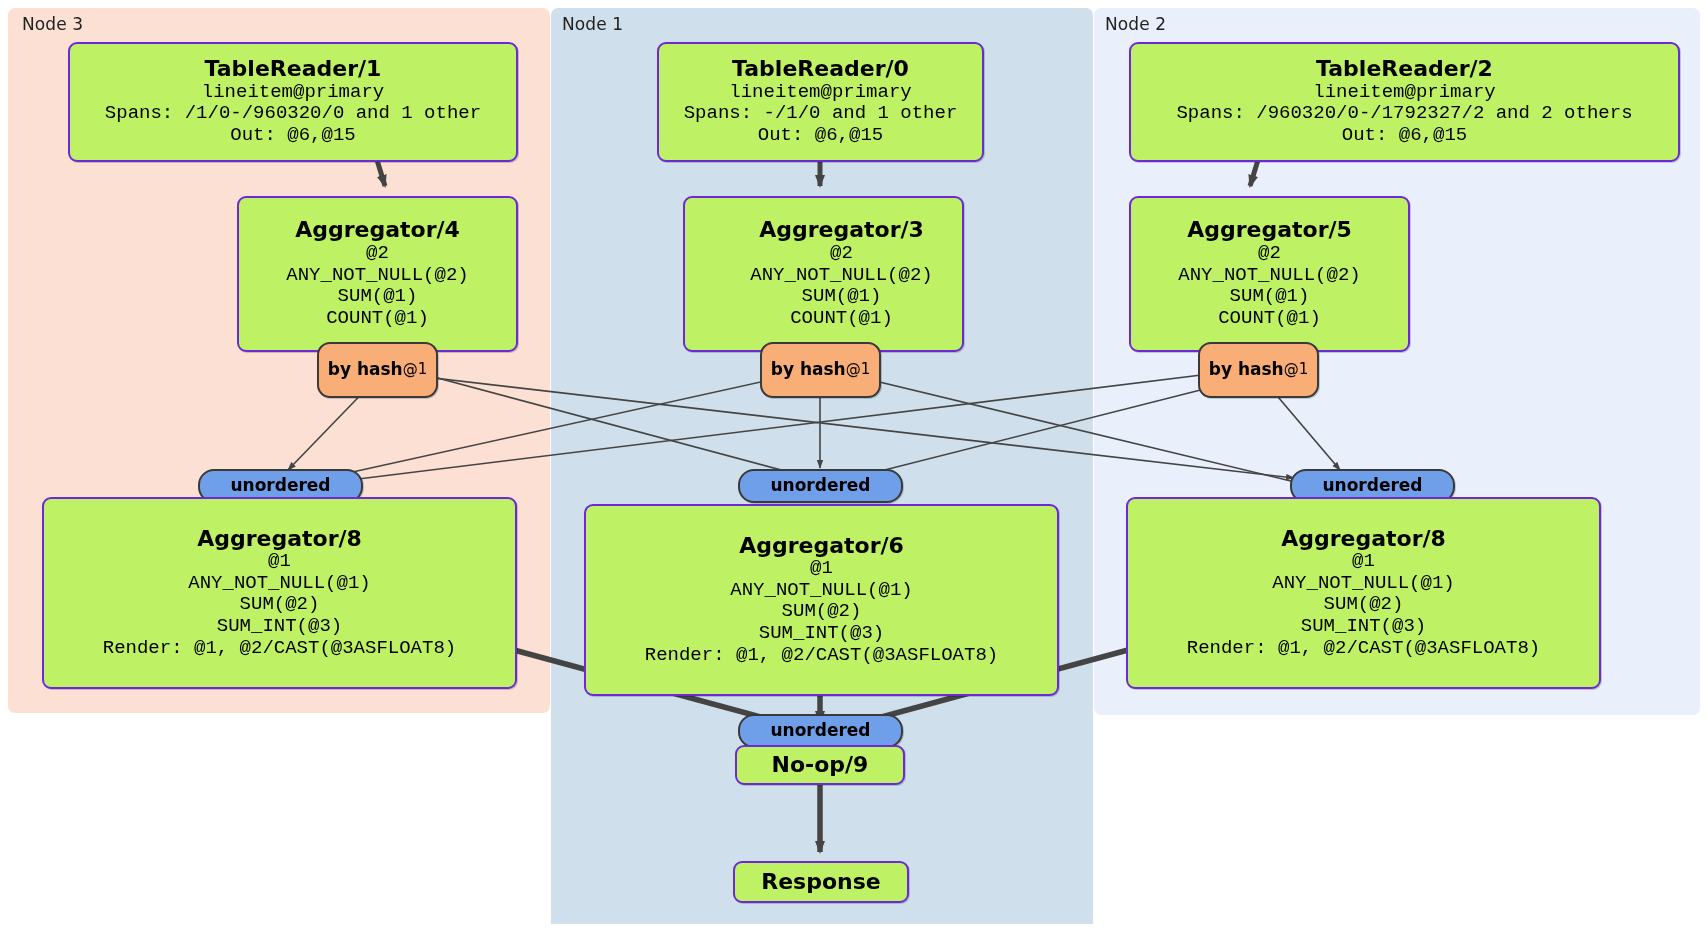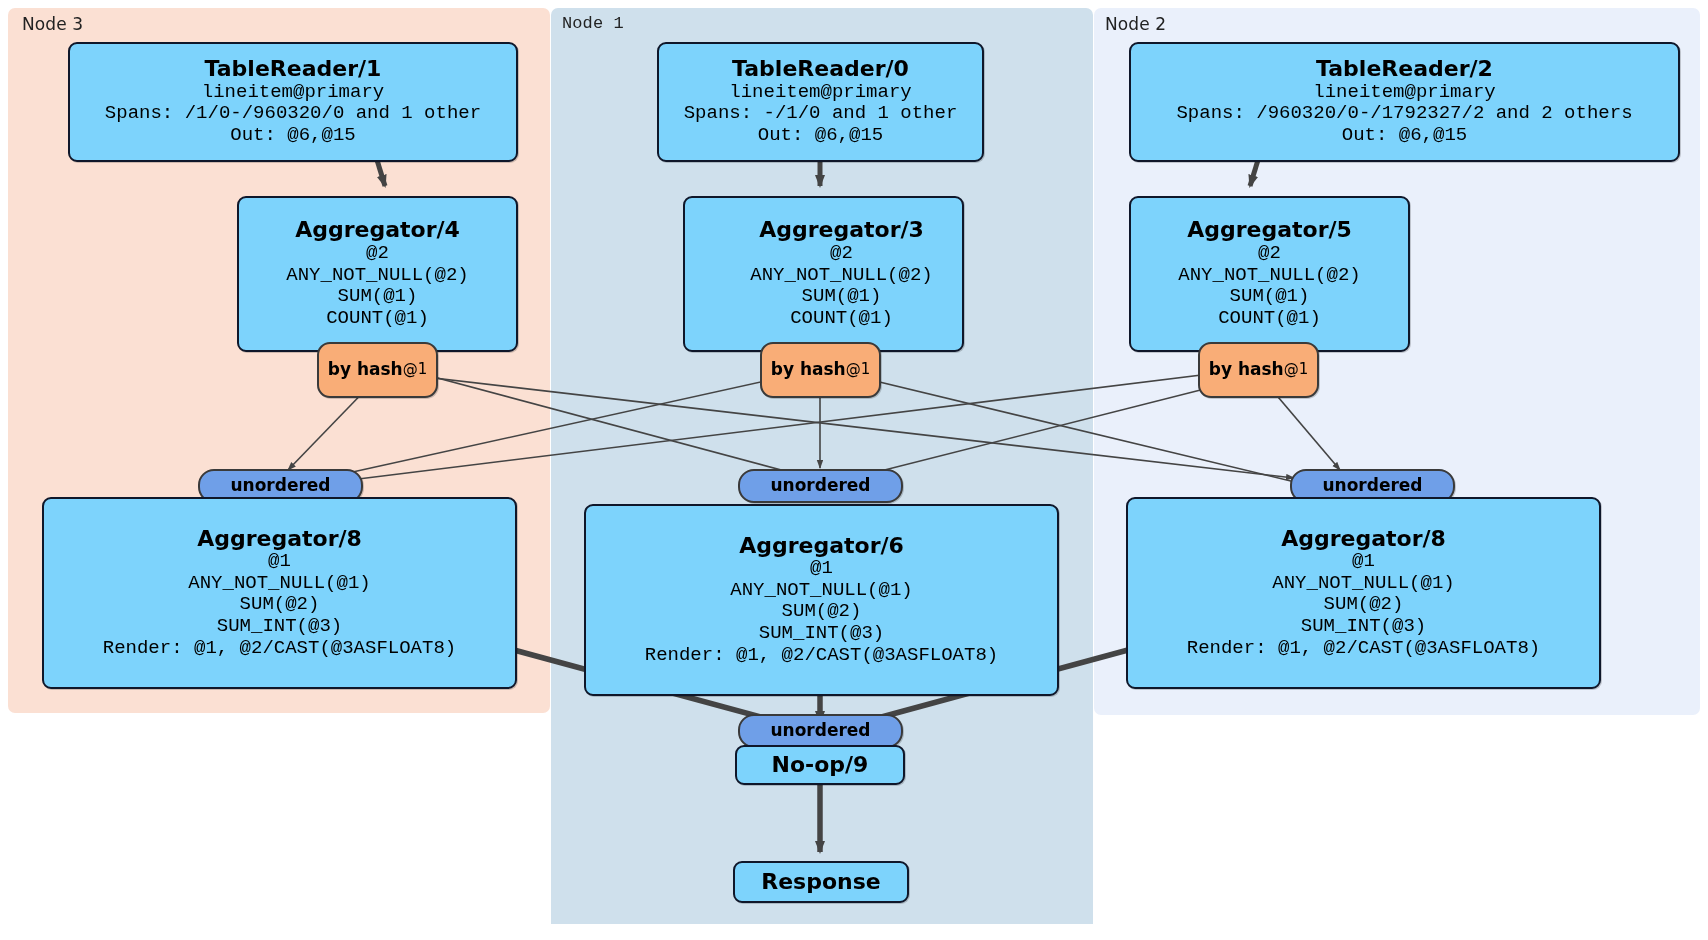--- a/index.html
+++ b/index.html
@@ -4,21 +4,21 @@
 <style>
   html,body{margin:0;padding:0;background:#ffffff;}
   body{font-family:"DejaVu Sans","Liberation Sans",sans-serif;}
   #canvas{position:relative;width:1708px;height:924px;background:#ffffff;overflow:hidden;}
 
   .node-panel{position:absolute;border-radius:7px;}
   .node-label{position:absolute;font-size:17px;color:#222;letter-spacing:0.1px;}
 
   .proc{
     position:absolute;box-sizing:border-box;
-    background:#7dd3fc;border:2px solid #0f172a;border-radius:9px;
+    background:#bef264;border:2px solid #6d28d9;border-radius:9px;
     text-align:center;color:#000;
     display:flex;flex-direction:column;align-items:center;justify-content:center;
     box-shadow:1px 1px 0 rgba(0,0,0,0.18);
   }
   .proc .ttl{font-weight:bold;font-size:22px;line-height:1.12;}
   .proc .ln{font-size:19px;line-height:1.14;white-space:nowrap;font-family:Liberation Mono, monospace;}
   .proc.compact .ttl{font-size:22px;}
 
   .pill{
     position:absolute;box-sizing:border-box;
@@ -37,21 +37,21 @@
 </head>
 <body>
 
 <div id="canvas">
 
   <div class="node-panel" style="left:8px;top:8px;width:542px;height:705px;background:#fbe0d3;"></div>
   <div class="node-panel" style="left:551px;top:8px;width:542px;height:924px;background:#cfe0ec;"></div>
   <div class="node-panel" style="left:1094px;top:8px;width:606px;height:707px;background:#eaf0fb;"></div>
 
   <div class="node-label" style="left:22px;top:14px;">Node 3</div>
-  <div class="node-label" style="left:562px;top:14px;font-family:Liberation Mono, monospace;">Node 1</div>
+  <div class="node-label" style="left:562px;top:14px;">Node 1</div>
   <div class="node-label" style="left:1105px;top:14px;">Node 2</div>
 
   <svg class="edges">
     <defs>
       <marker id="ah-thin" markerWidth="9" markerHeight="9" refX="8" refY="3.2" orient="auto" markerUnits="userSpaceOnUse">
         <path d="M0,0 L9,3.2 L0,6.4 z" fill="#444"></path>
       </marker>
       <marker id="ah-thick" markerWidth="14" markerHeight="14" refX="11" refY="5" orient="auto" markerUnits="userSpaceOnUse">
         <path d="M0,0 L13,5 L0,10 z" fill="#444"></path>
       </marker>

